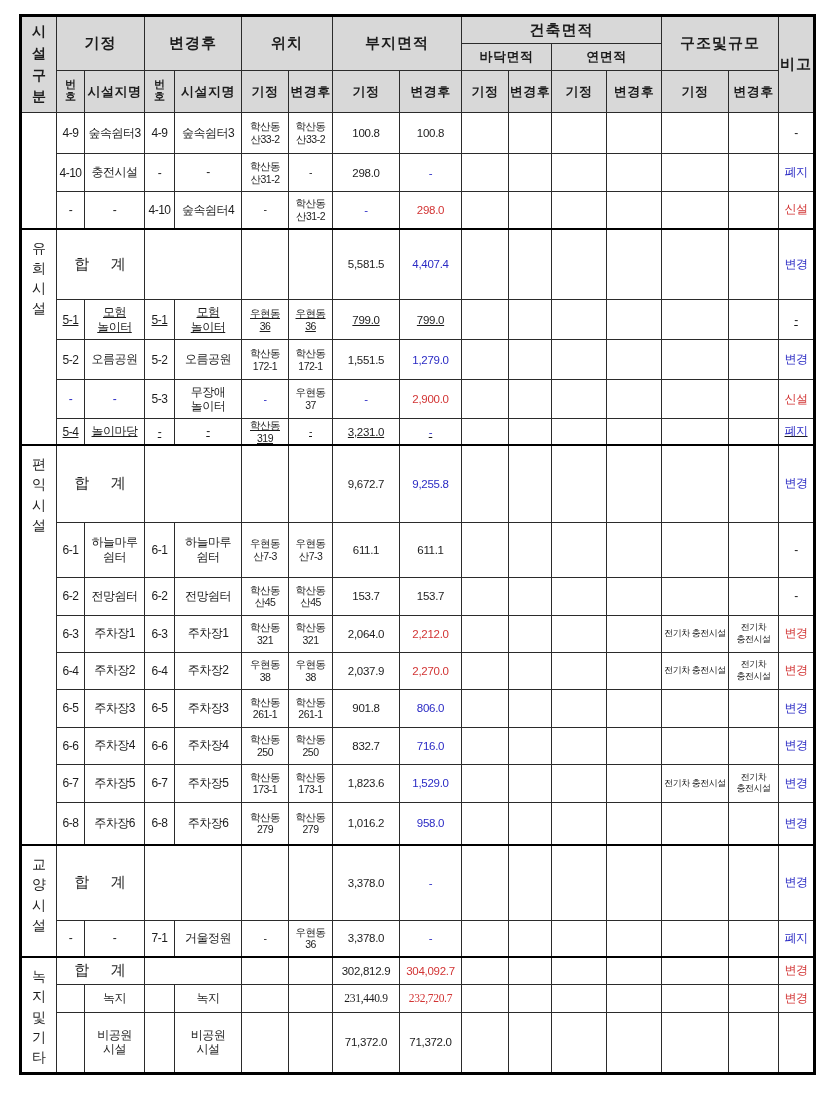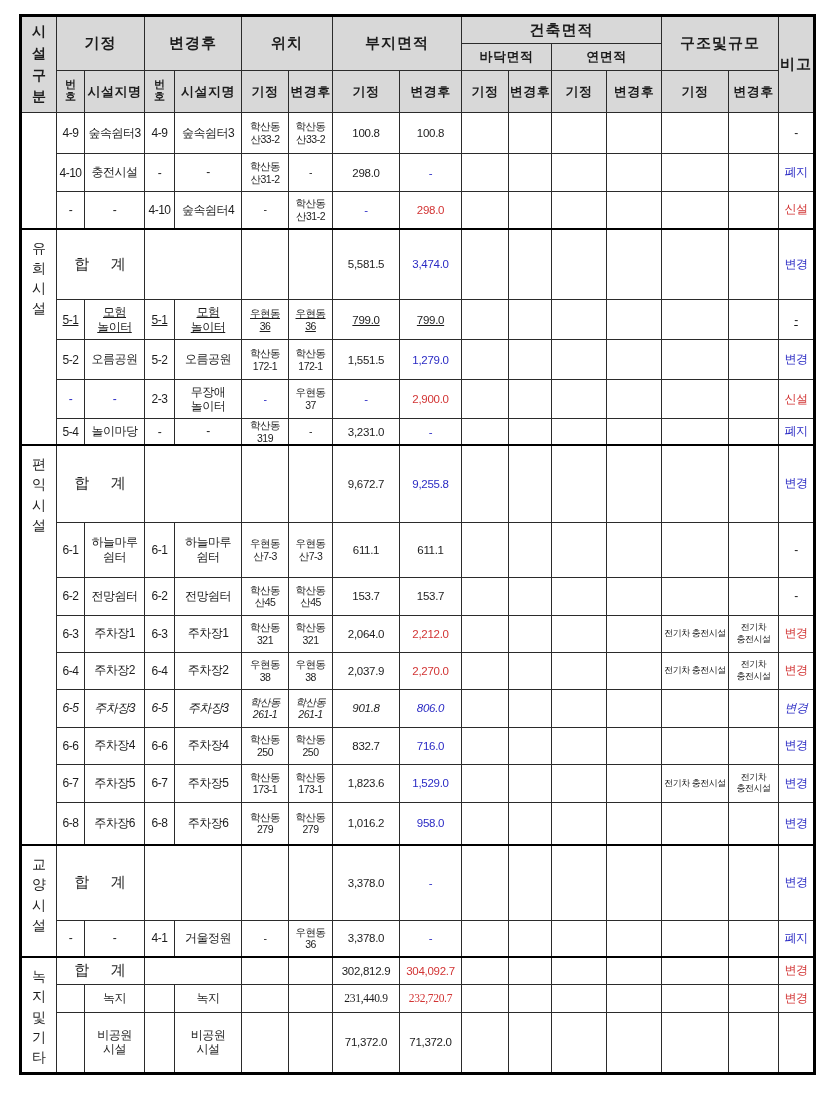--- a/index.html
+++ b/index.html
@@ -160,21 +160,21 @@
         <tr class="sec-top" style="height: 71px;">
           <td class="c-sec" rowspan="5">유
 희
 시
 설</td>
           <td colspan="2" class="c-total">합    계</td>
           <td colspan="2" class="c-num"></td>
           <td class="c-loc"></td>
           <td class="c-loc"></td>
           <td class="c-area">5,581.5</td>
-          <td class="c-area t-blue">3,474.0</td>
+          <td class="c-area t-blue">4,407.4</td>
           <td class="c-ba"></td>
           <td class="c-ba"></td>
           <td class="c-ba"></td>
           <td class="c-ba"></td>
           <td class="c-struct"></td>
           <td class="c-struct"></td>
           <td class="c-rem t-blue">변경</td>
         </tr>
         <tr style="height: 40px; text-decoration: underline;">
           <td class="c-num">5-1</td>
@@ -212,37 +212,37 @@
           <td class="c-ba"></td>
           <td class="c-ba"></td>
           <td class="c-ba"></td>
           <td class="c-struct"></td>
           <td class="c-struct"></td>
           <td class="c-rem t-blue">변경</td>
         </tr>
         <tr style="height: 39px;">
           <td class="c-num t-blue">-</td>
           <td class="c-name t-blue">-</td>
-          <td class="c-num">2-3</td>
+          <td class="c-num">5-3</td>
           <td class="c-name">무장애
 놀이터</td>
           <td class="c-loc t-blue">-</td>
           <td class="c-loc">우현동
 37</td>
           <td class="c-area t-blue">-</td>
           <td class="c-area t-red">2,900.0</td>
           <td class="c-ba"></td>
           <td class="c-ba"></td>
           <td class="c-ba"></td>
           <td class="c-ba"></td>
           <td class="c-struct"></td>
           <td class="c-struct"></td>
           <td class="c-rem t-red">신설</td>
         </tr>
-        <tr style="height: 24px;">
+        <tr style="height: 24px; text-decoration: underline;">
           <td class="c-num">5-4</td>
           <td class="c-name">놀이마당</td>
           <td class="c-num">-</td>
           <td class="c-name">-</td>
           <td class="c-loc">학산동
 319</td>
           <td class="c-loc">-</td>
           <td class="c-area">3,231.0</td>
           <td class="c-area t-blue">-</td>
           <td class="c-ba"></td>
@@ -345,21 +345,21 @@
           <td class="c-area t-red">2,270.0</td>
           <td class="c-ba"></td>
           <td class="c-ba"></td>
           <td class="c-ba"></td>
           <td class="c-ba"></td>
           <td class="c-struct">전기차 충전시설</td>
           <td class="c-struct">전기차
 충전시설</td>
           <td class="c-rem t-red">변경</td>
         </tr>
-        <tr style="height: 38px; font-style: italic;">
+        <tr style="height: 38px;">
           <td class="c-num">6-5</td>
           <td class="c-name">주차장3</td>
           <td class="c-num">6-5</td>
           <td class="c-name">주차장3</td>
           <td class="c-loc">학산동
 261-1</td>
           <td class="c-loc">학산동
 261-1</td>
           <td class="c-area">901.8</td>
           <td class="c-area t-blue">806.0</td>
@@ -444,21 +444,21 @@
           <td class="c-ba"></td>
           <td class="c-ba"></td>
           <td class="c-ba"></td>
           <td class="c-struct"></td>
           <td class="c-struct"></td>
           <td class="c-rem t-blue">변경</td>
         </tr>
         <tr style="height: 37px;">
           <td class="c-num">-</td>
           <td class="c-name">-</td>
-          <td class="c-num">4-1</td>
+          <td class="c-num">7-1</td>
           <td class="c-name">거울정원</td>
           <td class="c-loc">-</td>
           <td class="c-loc">우현동
 36</td>
           <td class="c-area">3,378.0</td>
           <td class="c-area t-blue">-</td>
           <td class="c-ba"></td>
           <td class="c-ba"></td>
           <td class="c-ba"></td>
           <td class="c-ba"></td>

